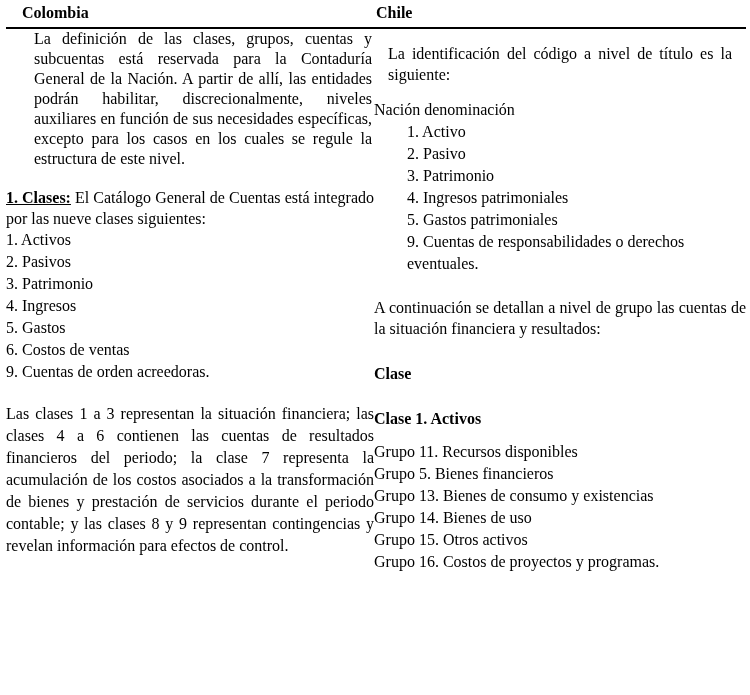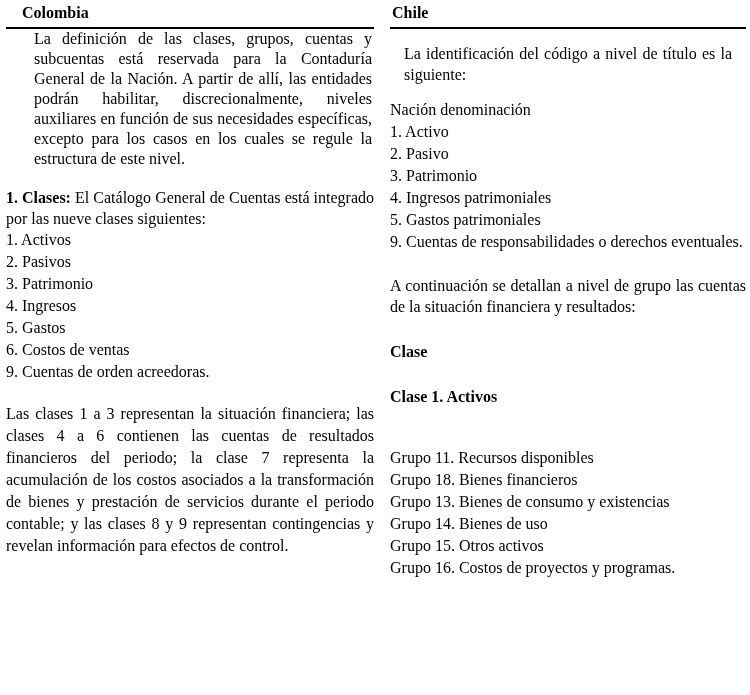--- a/index.html
+++ b/index.html
@@ -9,21 +9,20 @@
     height: 695px;
     background: #ffffff;
     color: #000000;
     font-family: "Liberation Serif", serif;
     font-size: 16px;
     overflow: hidden;
   }
   .table {
     display: grid;
     grid-template-columns: 368px 1fr;
-    column-gap: 16px;
     padding: 2px 4px 0 6px;
     width: 750px;
   }
   .hcell {
     font-weight: bold;
     padding: 2px 0 5px 16px;
     border-bottom: 2px solid #000000;
   }
   .hcell.chile { padding-left: 2px; }
   .cell { padding-top: 0; }
@@ -32,43 +31,43 @@
   .quote {
     margin: 0 2px 0 28px;
     text-align: justify;
     line-height: 20px;
   }
   .classes-para {
     margin: 18px 0 0 0;
     text-align: justify;
     line-height: 21px;
   }
-  .classes-para .lead { font-weight: bold; }
+  .classes-para .lead { font-weight: bold; text-decoration: underline; }
   .plainlist div { line-height: 22px; }
   .closing-para {
     margin: 20px 0 0 0;
     text-align: justify;
     line-height: 22px;
   }
 
   
   .intro-para {
     margin: 14px;
     text-align: justify;
     line-height: 21px;
   }
   .title-heading { margin-top: 14px; line-height: 22px; }
-  .title-list { margin-top: 0; }
+  .title-list { margin-top: 0; margin-left: 33px; }
   .continuation-para {
     margin: 22px 0 0 0;
     text-align: justify;
     line-height: 21px;
   }
   .bold-heading { font-weight: bold; margin-top: 24px; line-height: 21px; }
-  .groups-list { margin-top: 40px; }
+  .groups-list { margin-top: 12px; }
 </style>
 </head>
 <body>
 
 <div class="table">
 
   <div class="hcell colombia">Colombia</div>
   <div class="hcell chile">Chile</div>
 
   <div class="cell">
@@ -104,21 +103,21 @@
     </div>
 
     <p class="continuation-para">A continuación se detallan a nivel de grupo las cuentas de la situación financiera y resultados:</p>
 
     <div class="bold-heading">Clase</div>
 
     <div class="bold-heading">Clase 1. Activos</div>
 
     <div class="plainlist groups-list">
       <div>Grupo 11. Recursos disponibles</div>
-      <div>Grupo 18. Bienes financieros</div>
+      <div>Grupo 5. Bienes financieros</div>
       <div>Grupo 13. Bienes de consumo y existencias</div>
       <div>Grupo 14. Bienes de uso</div>
       <div>Grupo 15. Otros activos</div>
       <div>Grupo 16. Costos de proyectos y programas.</div>
     </div>
   </div>
 
 </div>
 
 </body></html>

